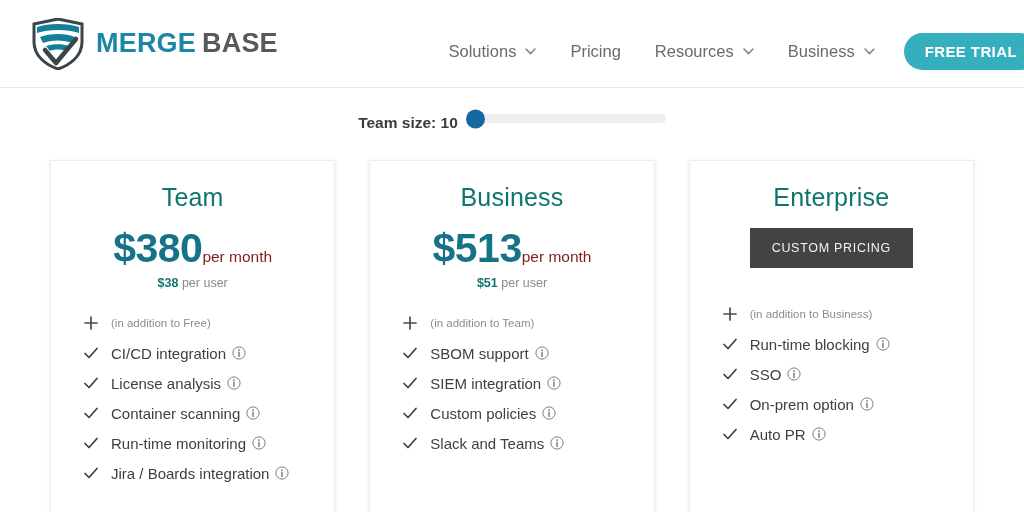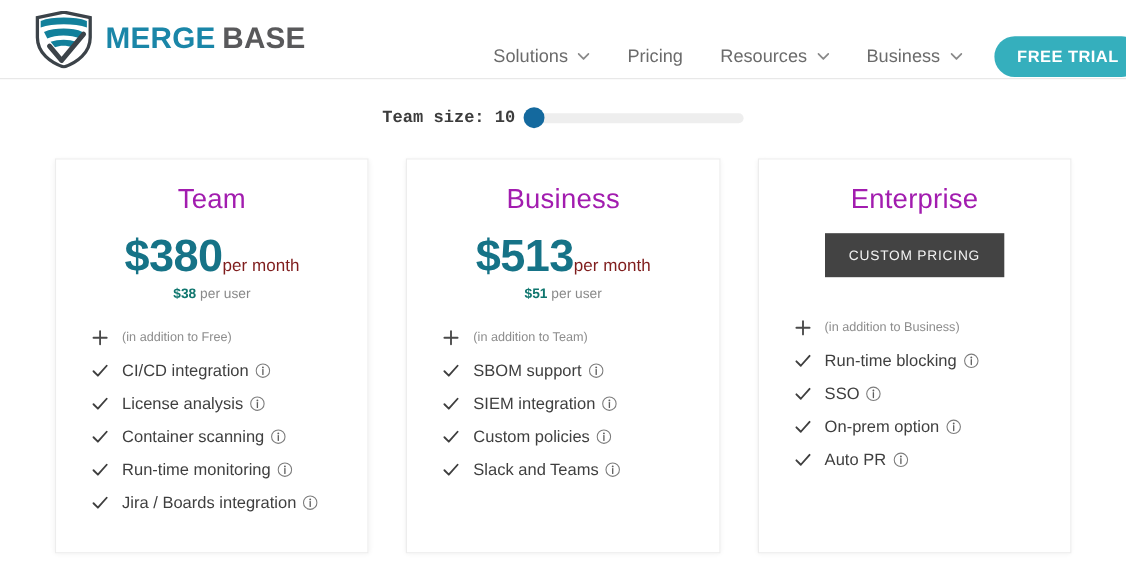--- a/index.html
+++ b/index.html
@@ -8,21 +8,21 @@
     height: 512px;
     overflow: hidden;
     background: #ffffff;
     font-family: "Liberation Sans", sans-serif;
     -webkit-font-smoothing: antialiased;
   }
 
   
   .site-header {
     position: relative;
-    height: 72px;
+    height: 88px;
     background: #ffffff;
     border-bottom: 1px solid #e6e6e6;
     display: flex;
     align-items: center;
     padding: 0 0 0 30px;
   }
   .brand { display: flex; align-items: center; gap: 10px; }
   .brand-shield { width: 56px; height: 52px; display: block; }
   .brand-text {
     font-size: 27px;
@@ -70,26 +70,25 @@
     border-radius: 22px;
     border: none;
     cursor: pointer;
     white-space: nowrap;
     font-family: "Liberation Sans", sans-serif;
   }
 
   
   .slider-row {
     display: flex;
-    align-items: center;
+    align-items: flex-start;
     justify-content: center;
     gap: 10px;
     padding-top: 26px;
     padding-bottom: 8px;
-    font-family: Liberation Mono, monospace;
   }
   .slider-label {
     font-size: 15.5px;
     font-weight: 700;
     color: #3c3c3c;
     white-space: nowrap;
   }
   .slider-track {
     position: relative;
     width: 198px;
@@ -121,21 +120,21 @@
     background: #ffffff;
     border: 1px solid #ededed;
     box-shadow: 0 1px 5px rgba(0,0,0,0.07);
     padding: 22px 20px 26px 20px;
     min-height: 340px;
   }
   .card-title {
     text-align: center;
     font-size: 25px;
     font-weight: 400;
-    color: #a21caf;
+    color: #0f766e;
     margin-bottom: 16px;
     letter-spacing: 0.2px;
   }
   .price-line {
     display: flex;
     align-items: baseline;
     justify-content: center;
     gap: 0;
     margin-bottom: 7px;
   }

